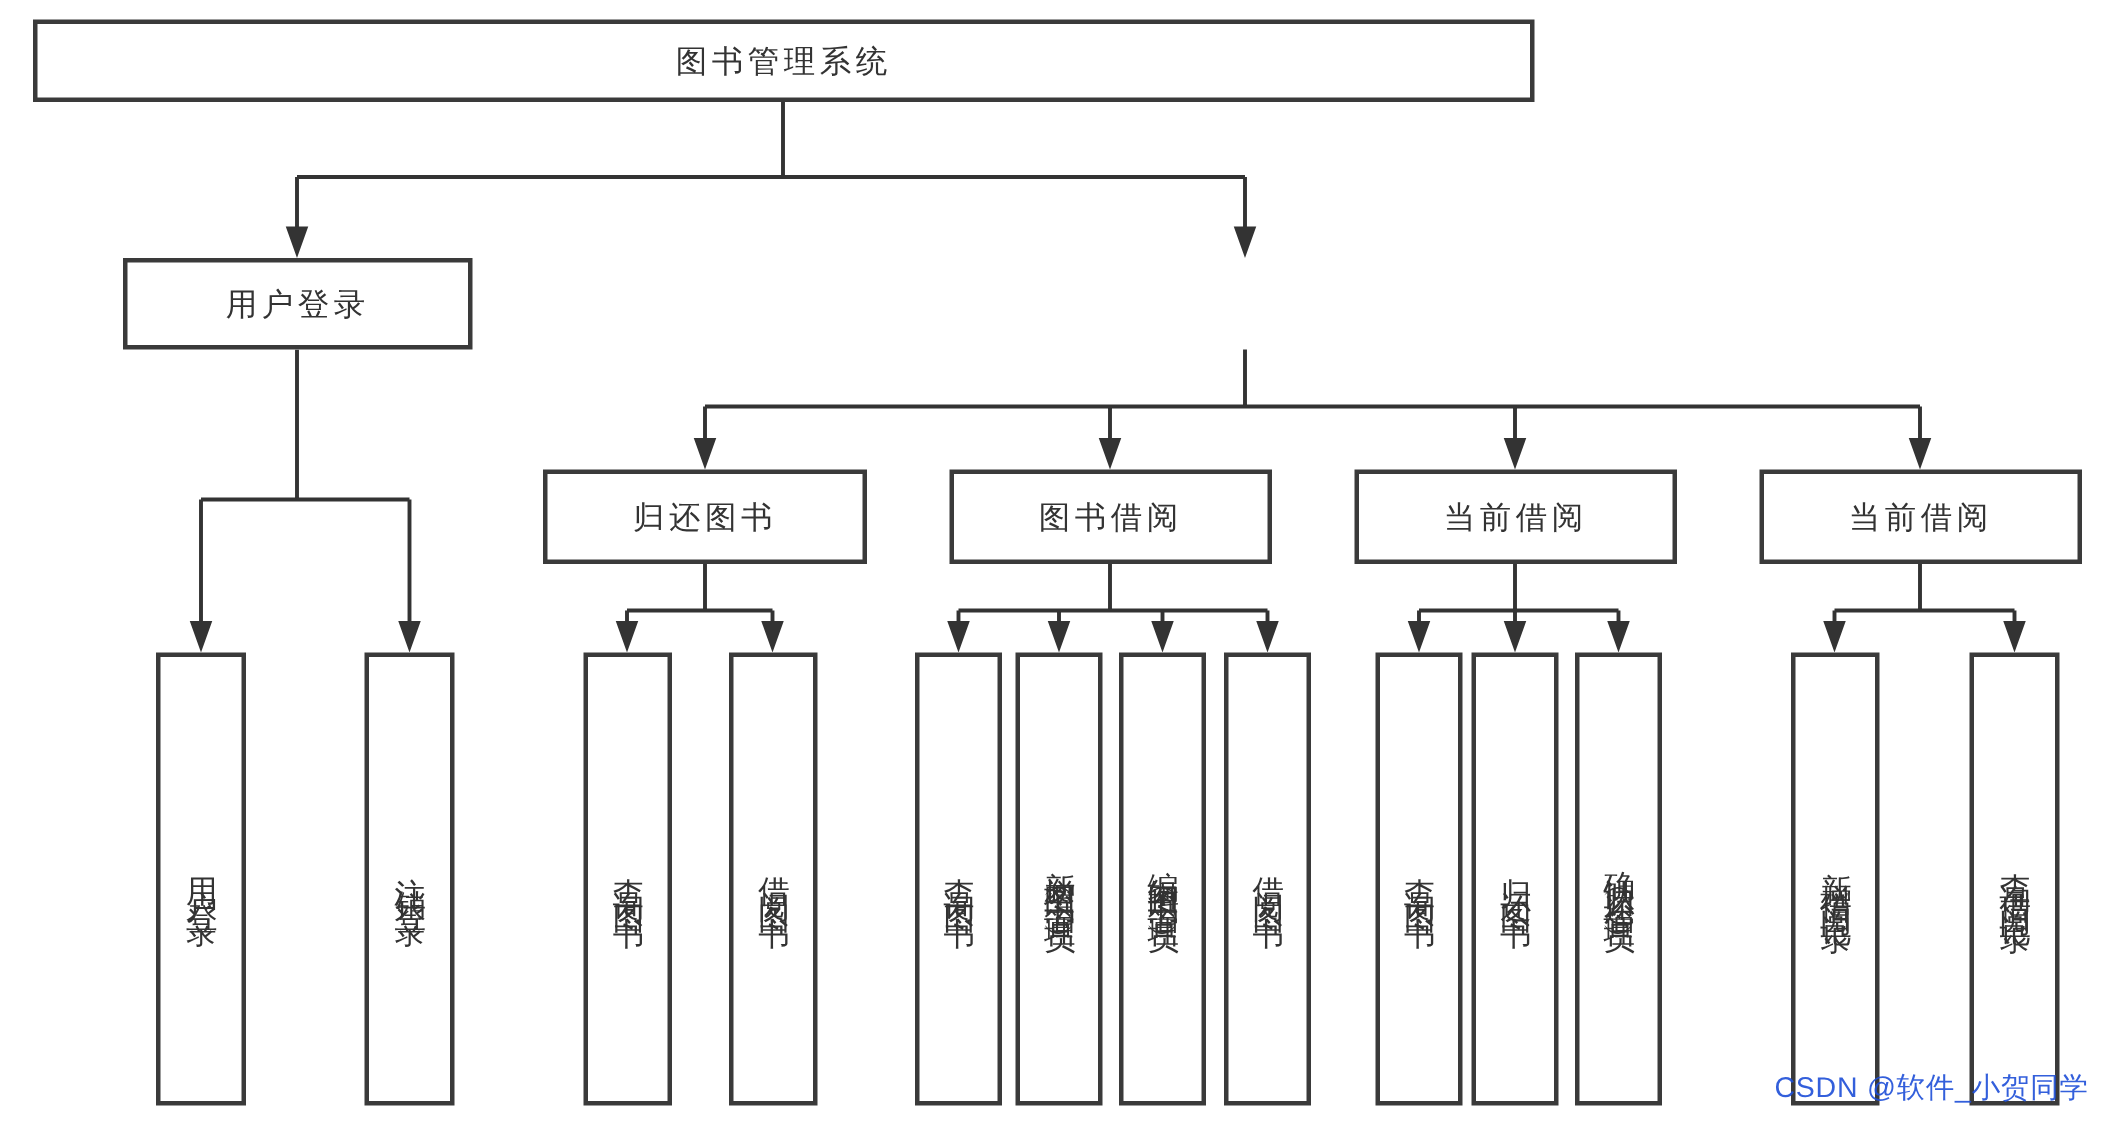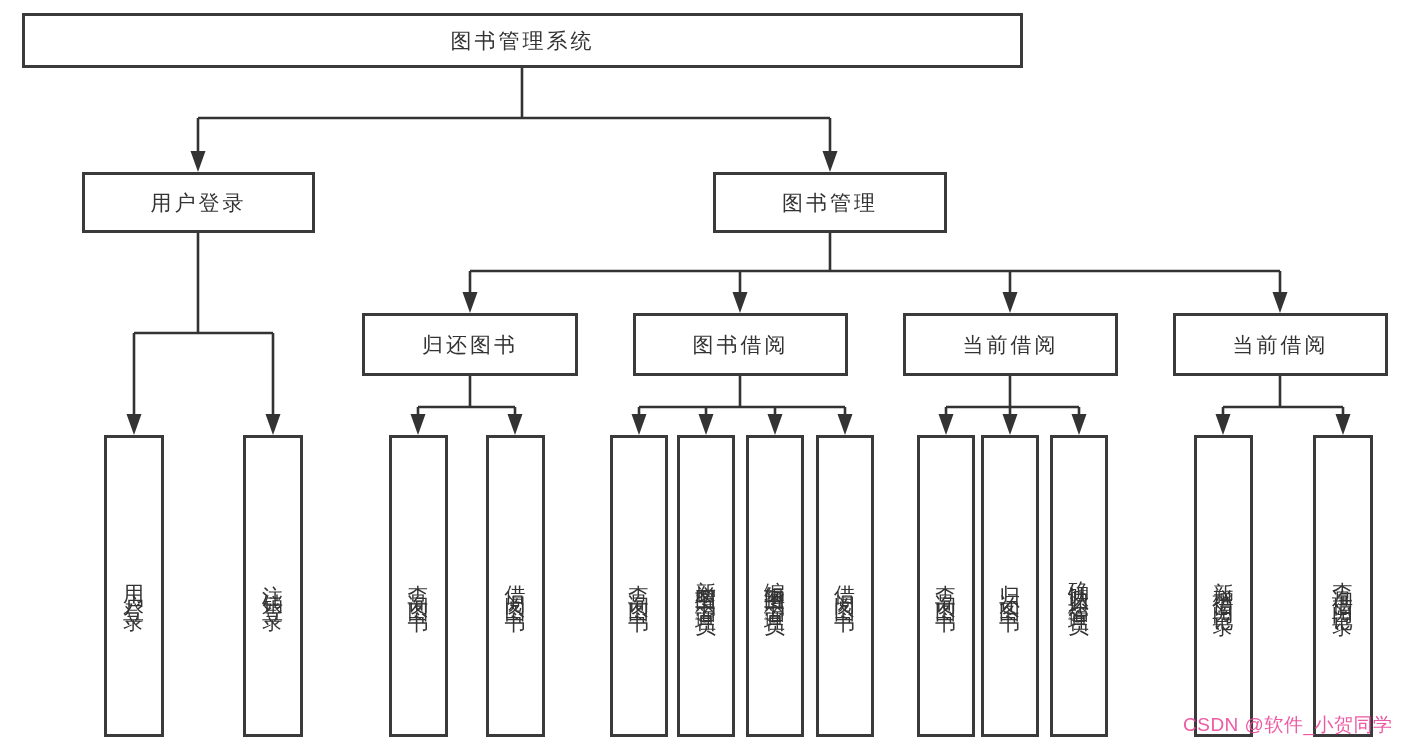--- a/index.html
+++ b/index.html
@@ -28,21 +28,21 @@
     text-orientation:mixed;
     font-size:21px;line-height:1;letter-spacing:7px;
     color:#333333;white-space:nowrap;
   }
   .vtext.spread{letter-spacing:9px;}
   .vtext.tight{letter-spacing:5px;}
   #watermark{
     position:absolute;z-index:3;
     left:1183px;top:712px;width:215px;
     font-size:19px;letter-spacing:0.5px;
-    color:#ec4899;opacity:0.9;white-space:nowrap;
+    color:#1d4ed8;opacity:0.9;white-space:nowrap;
   }
 </style>
 </head>
 <body>
 
 <div id="canvas">
 
   <svg id="wires" width="1405" height="747" viewBox="0 0 1405 747">
     <path d="M522 68 V118 M198 118 H830 M198 118 V158 M830 118 V158
          M198 233 V333 M134 333 H273 M134 333 V421 M273 333 V421
@@ -62,23 +62,20 @@
          M1079 435 l-7.5 -21 h15 Z M1223 435 l-7.5 -21 h15 Z
          M1343 435 l-7.5 -21 h15 Z" fill="#333333" stroke="none"></path>
   </svg>
 
   <div class="hbox" style="left:22px;top:13px;width:1001px;height:55px;">
     <span>图书管理系统</span>
   </div>
 
   <div class="hbox" style="left:82px;top:172px;width:233px;height:61px;">
     <span>用户登录</span>
-  </div>
-  <div class="hbox" style="left:713px;top:172px;width:234px;height:61px;">
-    <span>图书管理</span>
   </div>
 
   <div class="hbox" style="left:362px;top:313px;width:216px;height:63px;">
     <span>归还图书</span>
   </div>
   <div class="hbox" style="left:903px;top:313px;width:215px;height:63px;">
     <span>当前借阅</span>
   </div>
   <div class="hbox" style="left:633px;top:313px;width:215px;height:63px;">
     <span>图书借阅</span>

